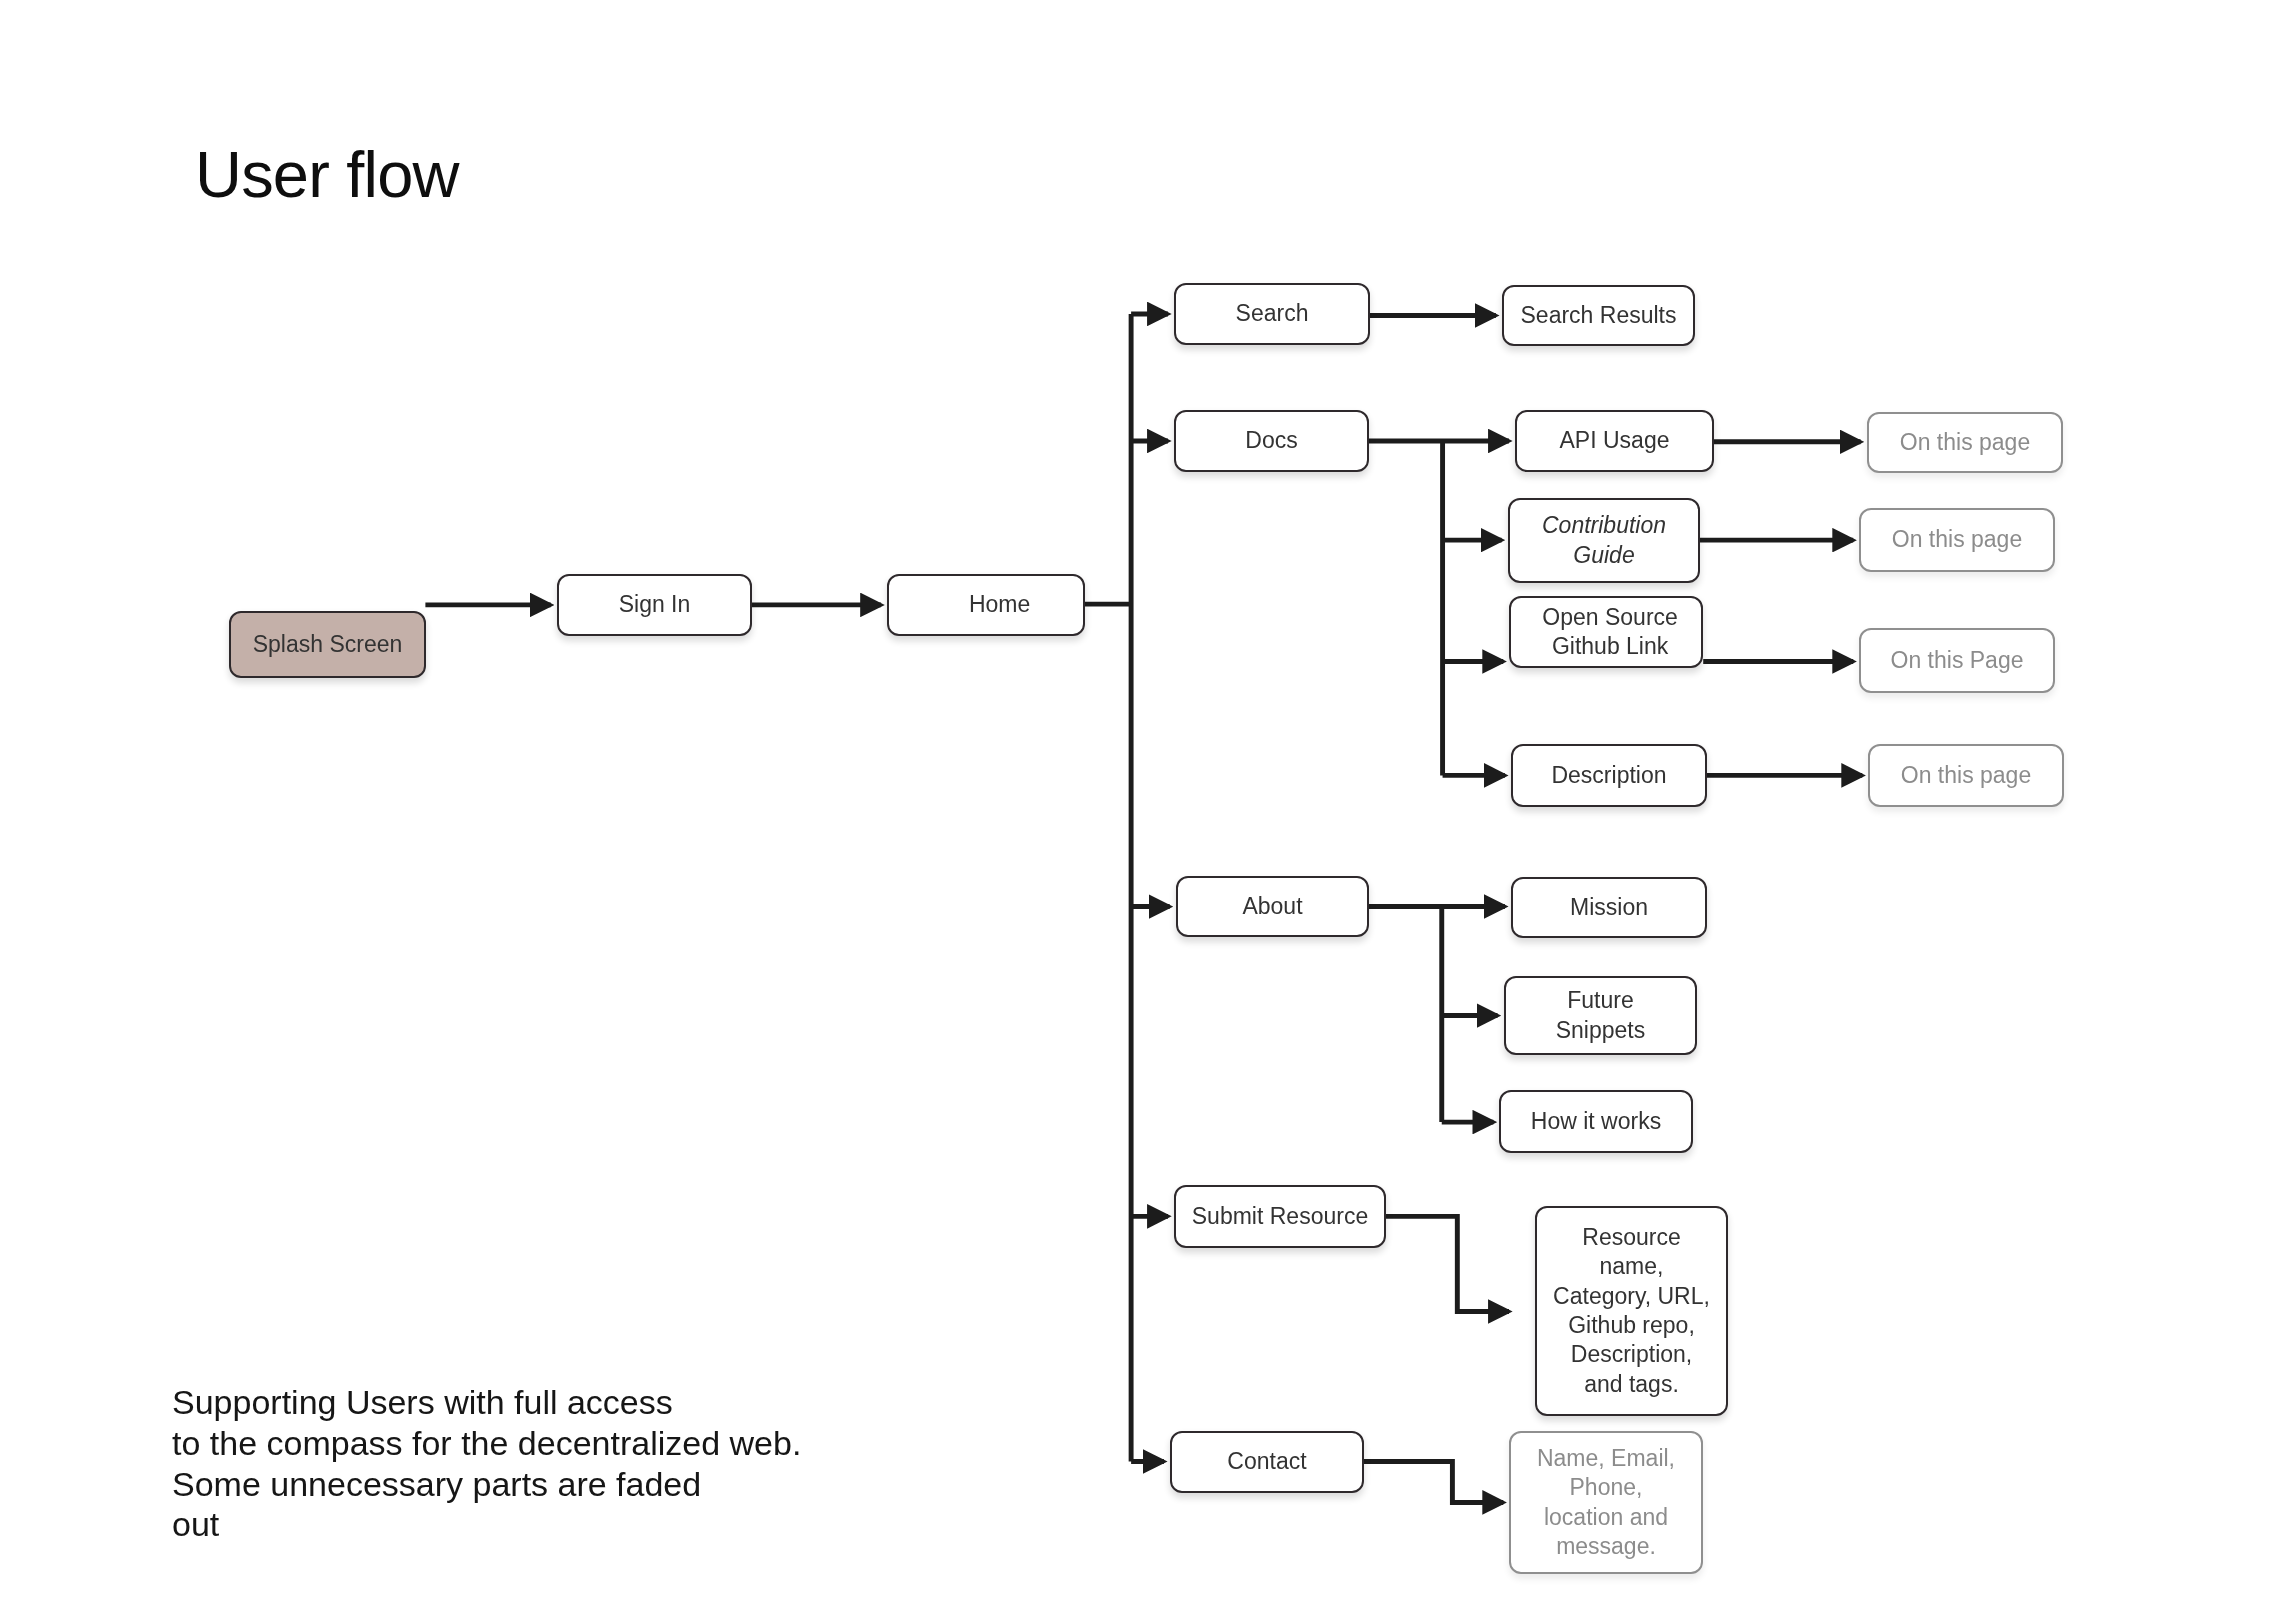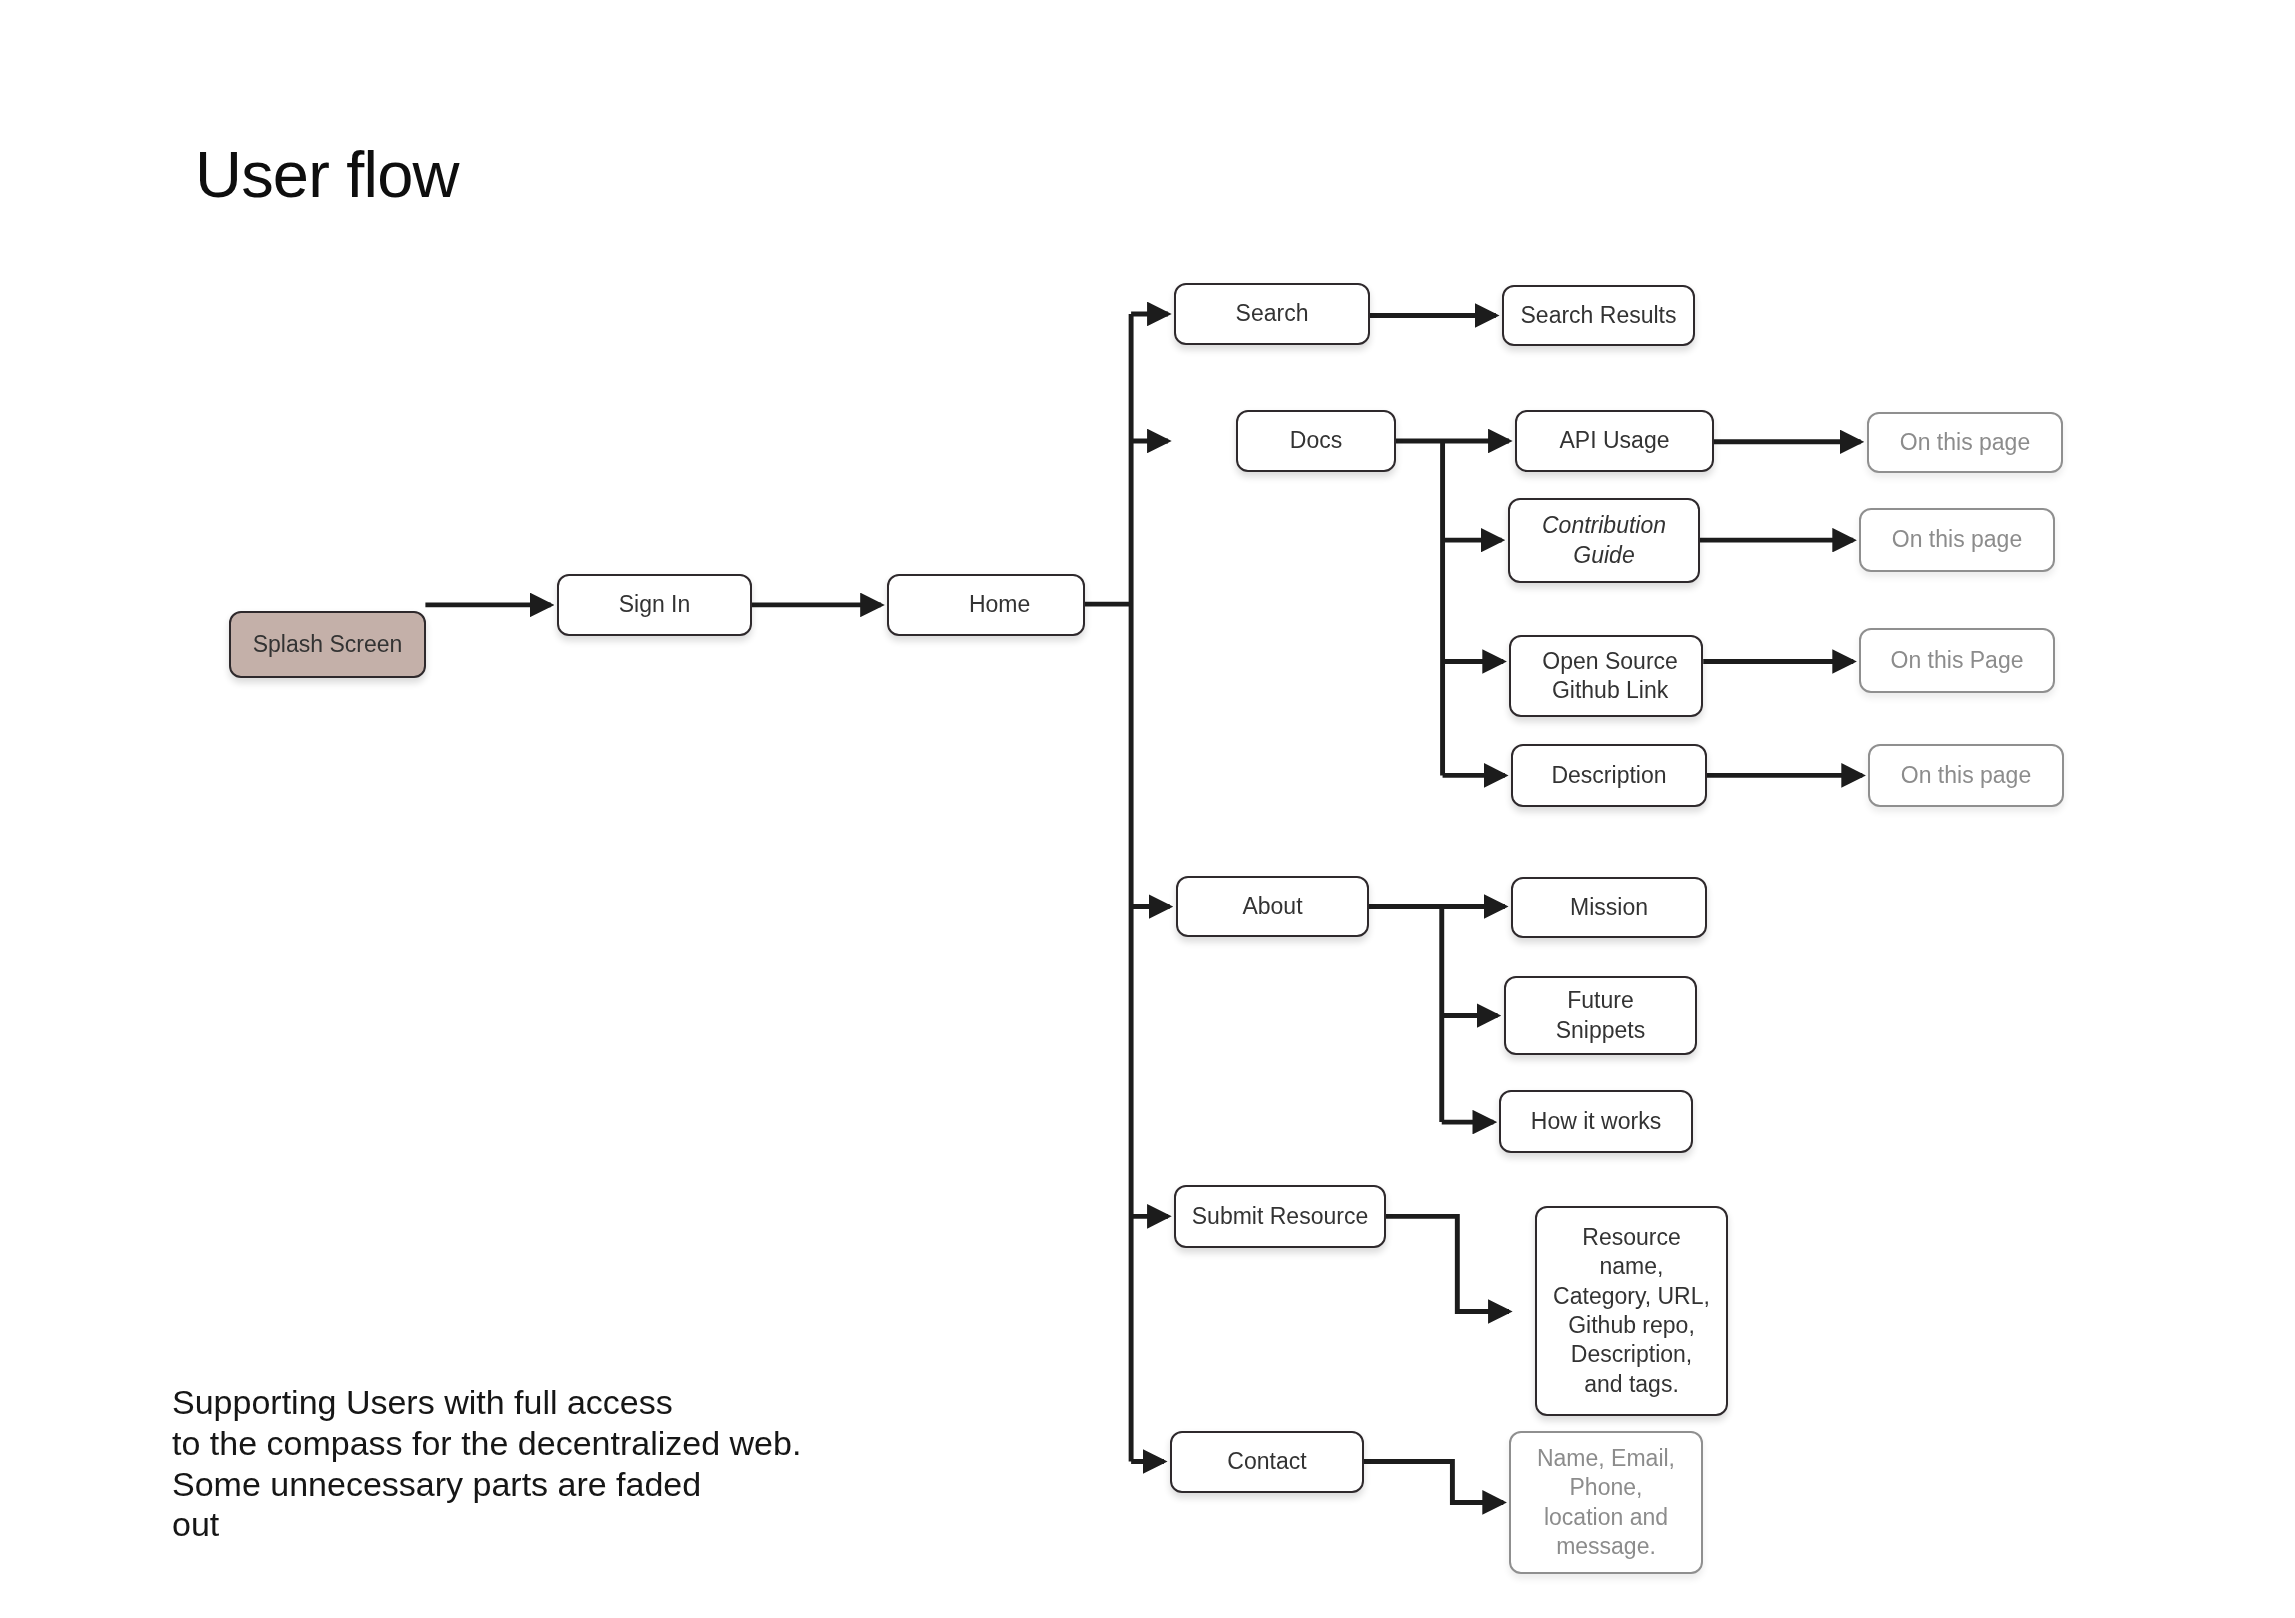--- a/index.html
+++ b/index.html
@@ -83,27 +83,27 @@
   </svg>
 
   <div class="title">User flow</div>
 
   <div id="nodes">
       <div class="node filled" style="left: 229px; top: 571px; width: 197px; height: 67px; margin-top: 40px;">Splash Screen</div>
       <div class="node" style="left: 557px; top: 574px; width: 195px; height: 62px;">Sign In</div>
       <div class="node" style="left: 887px; top: 574px; width: 198px; height: 62px; padding-left: 37px;">Home</div>
       <div class="node" style="left: 1174px; top: 283px; width: 196px; height: 62px;">Search</div>
       <div class="node" style="left: 1502px; top: 285px; width: 193px; height: 61px;">Search Results</div>
-      <div class="node" style="left: 1236px; top: 410px; width: 160px; height: 62px;">Docs</div>
+      <div class="node" style="left: 1174px; top: 410px; width: 195px; height: 62px;">Docs</div>
       <div class="node" style="left: 1515px; top: 410px; width: 199px; height: 62px;">API Usage</div>
       <div class="node faded" style="left: 1867px; top: 412px; width: 196px; height: 61px;">On this page</div>
       <div class="node" style="left: 1508px; top: 498px; width: 192px; height: 85px; font-style: italic;">Contribution
 Guide</div>
       <div class="node faded" style="left: 1859px; top: 508px; width: 196px; height: 64px;">On this page</div>
-      <div class="node" style="left: 1509px; top: 635px; width: 194px; height: 82px; padding-left: 18px;">Open Source
+      <div class="node" style="left: 1509px; top: 596px; width: 194px; height: 72px; padding-left: 18px;">Open Source
 Github Link</div>
       <div class="node faded" style="left: 1859px; top: 628px; width: 196px; height: 65px;">On this Page</div>
       <div class="node" style="left: 1511px; top: 744px; width: 196px; height: 63px;">Description</div>
       <div class="node faded" style="left: 1868px; top: 744px; width: 196px; height: 63px;">On this page</div>
       <div class="node" style="left: 1176px; top: 876px; width: 193px; height: 61px;">About</div>
       <div class="node" style="left: 1511px; top: 877px; width: 196px; height: 61px;">Mission</div>
       <div class="node" style="left: 1504px; top: 976px; width: 193px; height: 79px;">Future
 Snippets</div>
       <div class="node" style="left: 1499px; top: 1090px; width: 194px; height: 63px;">How it works</div>
       <div class="node" style="left: 1174px; top: 1185px; width: 212px; height: 63px;">Submit Resource</div>

